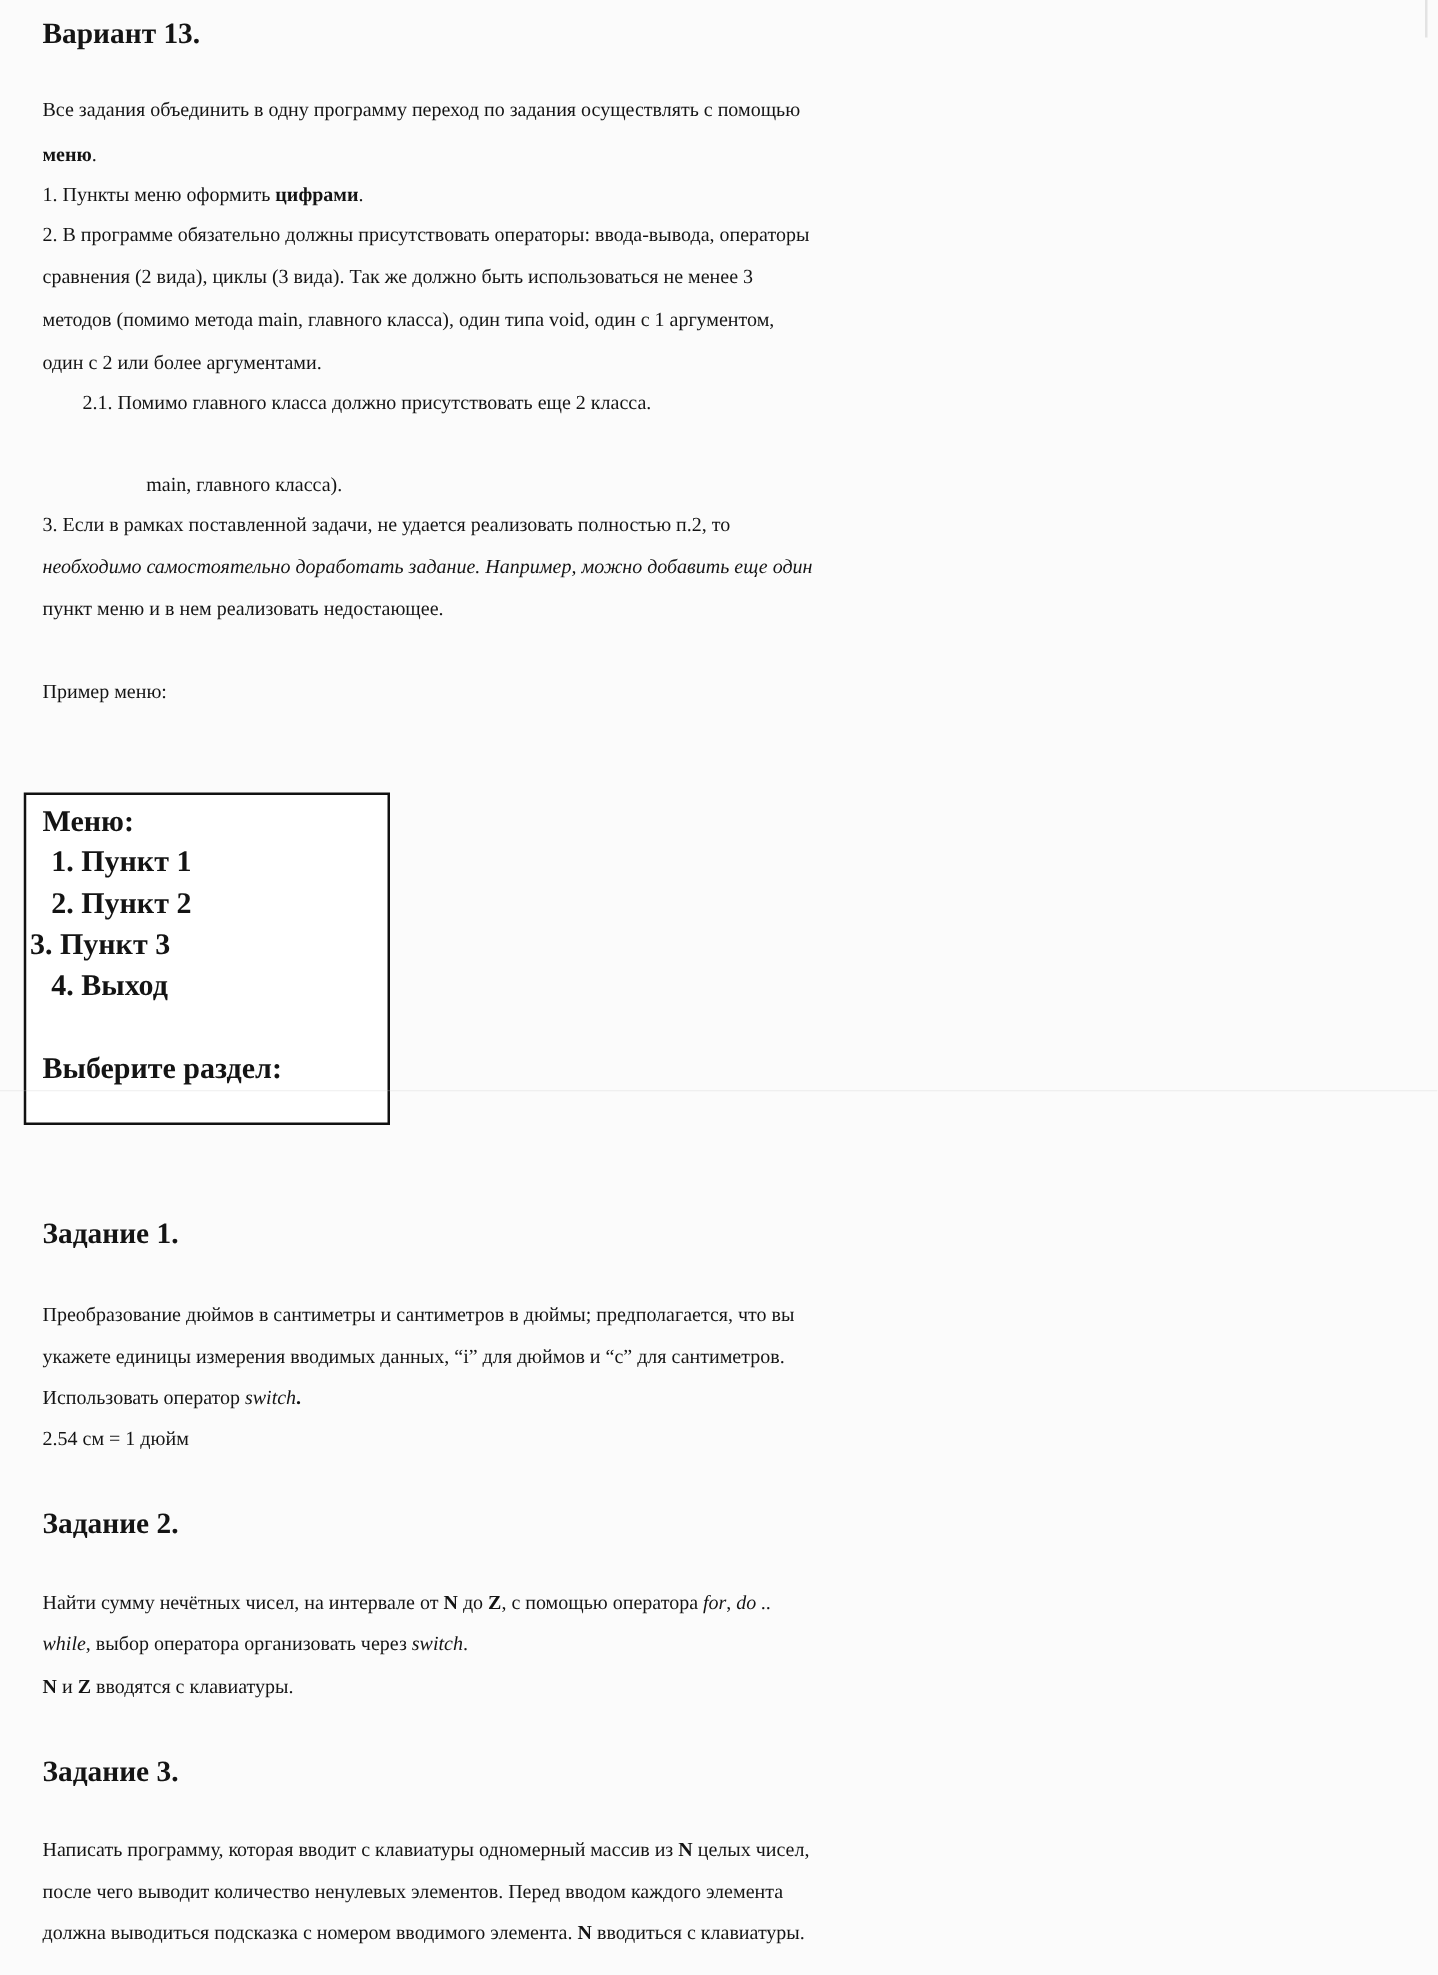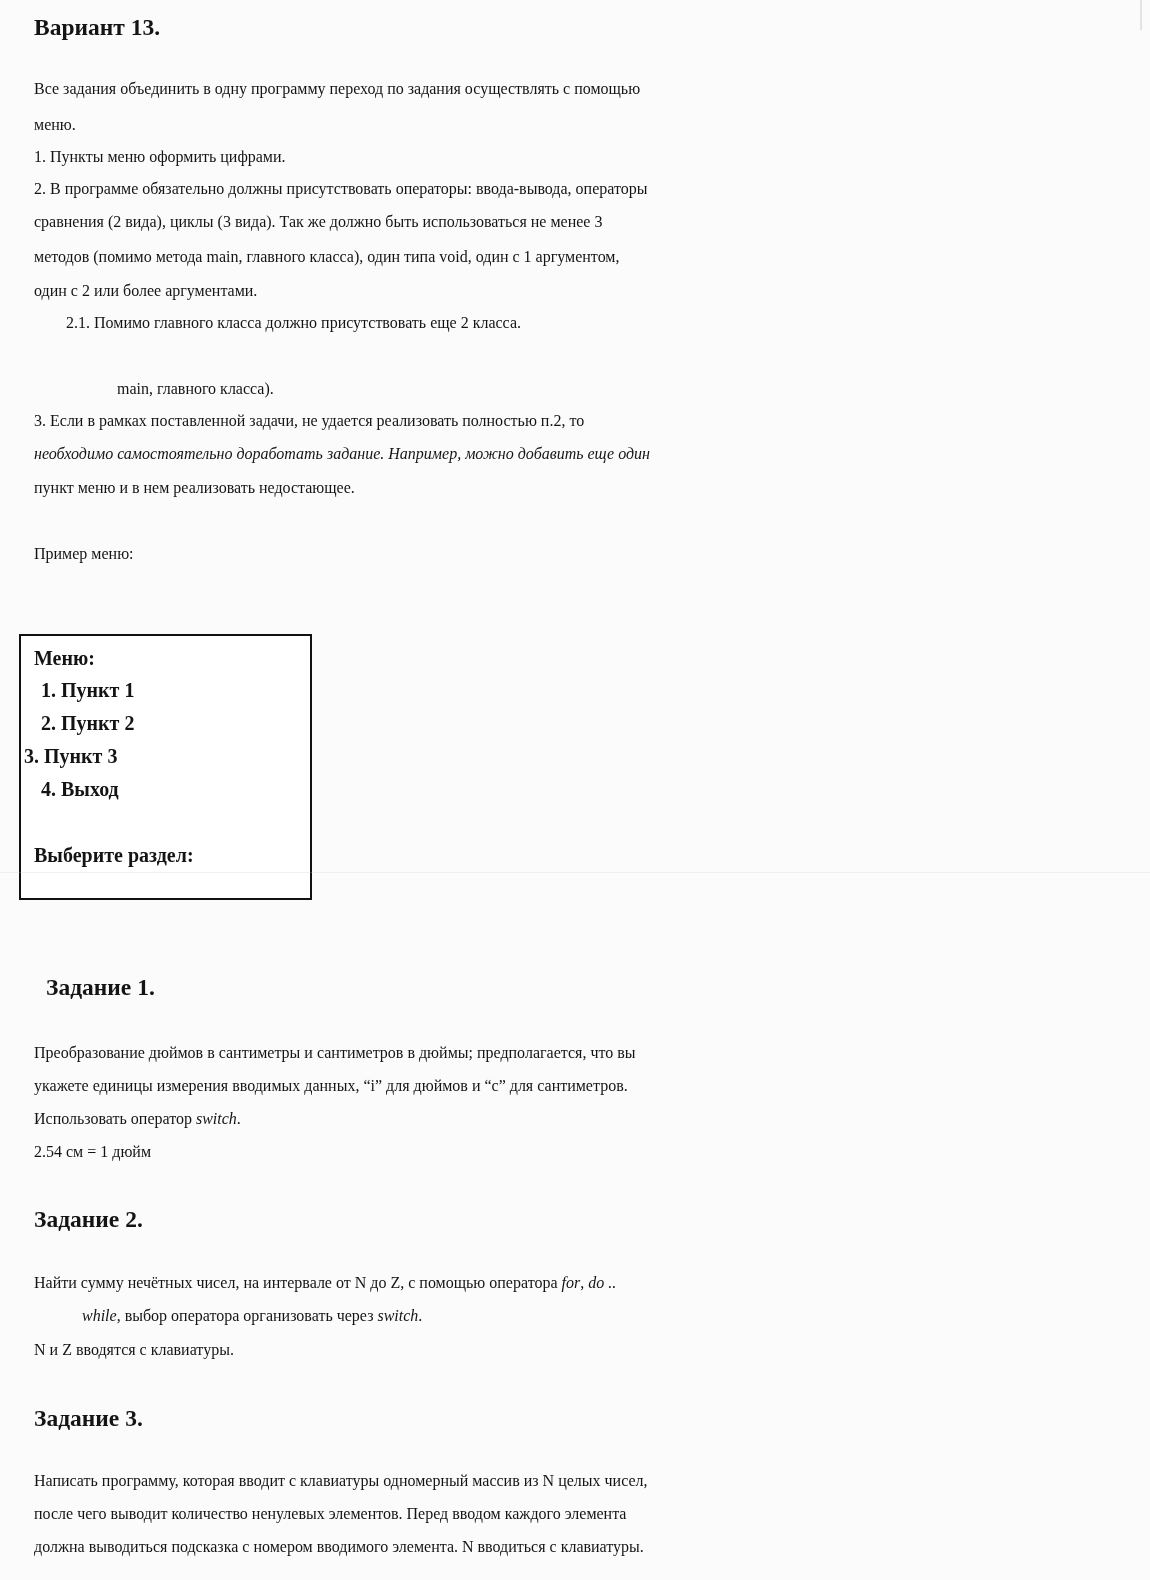--- a/index.html
+++ b/index.html
@@ -9,29 +9,29 @@
     font-family: "Liberation Serif", "DejaVu Serif", serif;
     color: #141414;
     position: relative;
   }
   .page { position: absolute; left: 0; top: 0; width: 1150px; height: 1516px; }
   .line {
     position: absolute; left: 34px;
     font-size: 16px; line-height: 34px; white-space: nowrap;
     transform-origin: left top;
   }
-  .b { font-weight: normal; }
+  .b { font-weight: bold; }
   .i { font-style: italic; }
   .heading { font-weight: bold; font-size: 23.5px; }
   .menu-box {
     position: absolute; left: 19px; top: 634px; width: 293px; height: 266px;
     border: 2px solid #111; box-sizing: border-box; background: #fff;
   }
   .menu-line {
-    position: absolute; font-weight: bold; font-size: 20px; line-height: 32px; white-space: nowrap;
+    position: absolute; font-weight: bold; font-size: 24px; line-height: 32px; white-space: nowrap;
   }
   .scan-mark { position: absolute; background: #ccc; opacity: 0.5; }
 </style>
 </head>
 <body>
 
 <div class="page">
 
   <div class="line heading" style="top:10px;">Вариант 13.</div>
 
@@ -51,29 +51,29 @@
 
   <div class="menu-box">
     <div class="menu-line" style="left:13px; top:6px;">Меню:</div>
     <div class="menu-line" style="left:20px; top:38px;">1. Пункт 1</div>
     <div class="menu-line" style="left:20px; top:71px;">2. Пункт 2</div>
     <div class="menu-line" style="left:3px; top:104px;">3. Пункт 3</div>
     <div class="menu-line" style="left:20px; top:137px;">4. Выход</div>
     <div class="menu-line" style="left:13px; top:203px;">Выберите раздел:</div>
   </div>
 
-  <div class="line heading" style="top:970px;margin-left:12px;">Задание 1.</div>
+  <div class="line heading" style="top:970px;">Задание 1.</div>
   <div class="line" style="top:1036px;">Преобразование дюймов в сантиметры и сантиметров в дюймы; предполагается, что вы</div>
   <div class="line" style="top:1069px;">укажете единицы измерения вводимых данных, “i” для дюймов и “c” для сантиметров.</div>
   <div class="line" style="top:1102px;"><span>Использовать оператор </span><span class="i">switch</span><span class="b">.</span></div>
   <div class="line" style="top:1135px;">2.54 см = 1 дюйм</div>
 
   <div class="line heading" style="top:1202px;">Задание 2.</div>
   <div class="line" style="top:1266px;"><span>Найти сумму нечётных чисел, на интервале от </span><span class="b">N</span><span> до </span><span class="b">Z</span><span>, с помощью оператора </span><span class="i">for</span><span>, </span><span class="i">do ..</span></div>
-  <div class="line" style="top:1299px;margin-left:48px;"><span class="i">while</span><span>, выбор оператора организовать через </span><span class="i">switch</span><span>.</span></div>
+  <div class="line" style="top:1299px;"><span class="i">while</span><span>, выбор оператора организовать через </span><span class="i">switch</span><span>.</span></div>
   <div class="line" style="top:1333px;"><span class="b">N</span><span> и </span><span class="b">Z</span><span> вводятся с клавиатуры.</span></div>
 
   <div class="line heading" style="top:1401px;">Задание 3.</div>
   <div class="line" style="top:1464px;text-align:right;"><span>Написать программу, которая вводит с клавиатуры одномерный массив из </span><span class="b">N</span><span> целых чисел,</span></div>
   <div class="line" style="top:1497px;">после чего выводит количество ненулевых элементов. Перед вводом каждого элемента</div>
   <div class="line" style="top:1530px;"><span>должна выводиться подсказка с номером вводимого  элемента. </span><span class="b">N</span><span> вводиться с клавиатуры.</span></div>
 
   <div class="scan-mark" style="left:1140px; top:0; width:2px; height:30px;"></div>
   <div class="scan-mark" style="left:0; top:872px; width:1150px; height:1px; opacity:0.25;"></div>
 </div>

